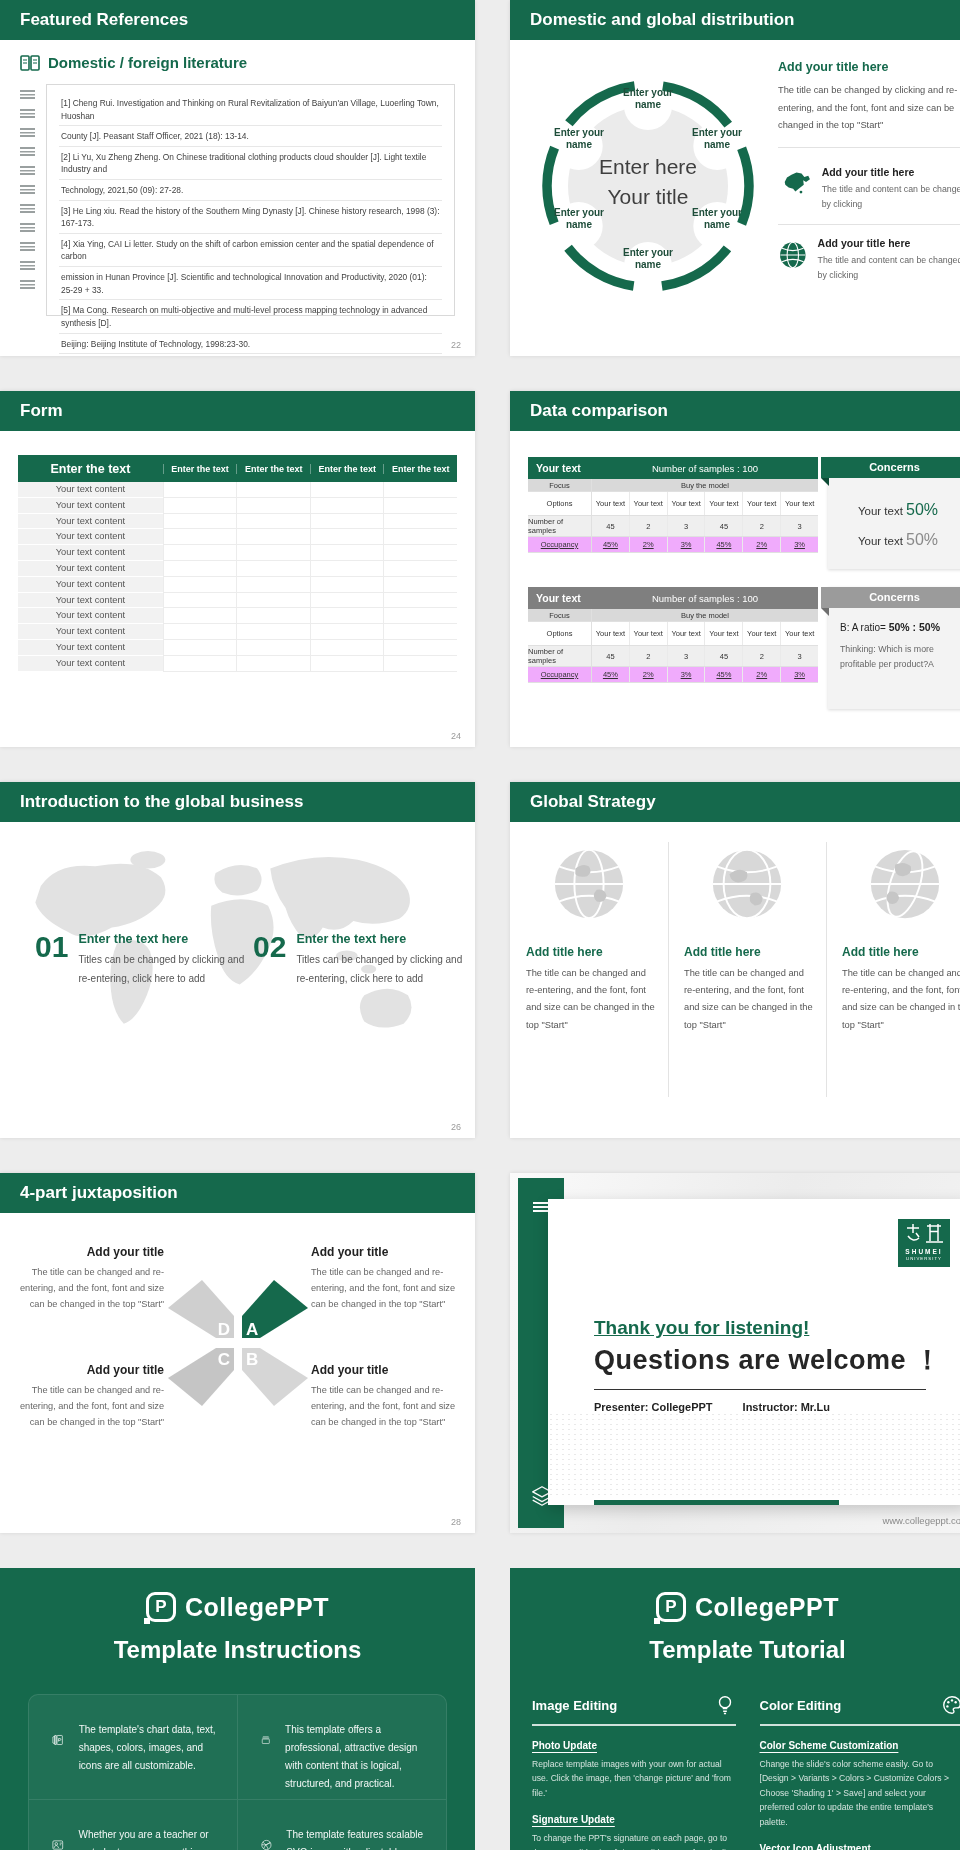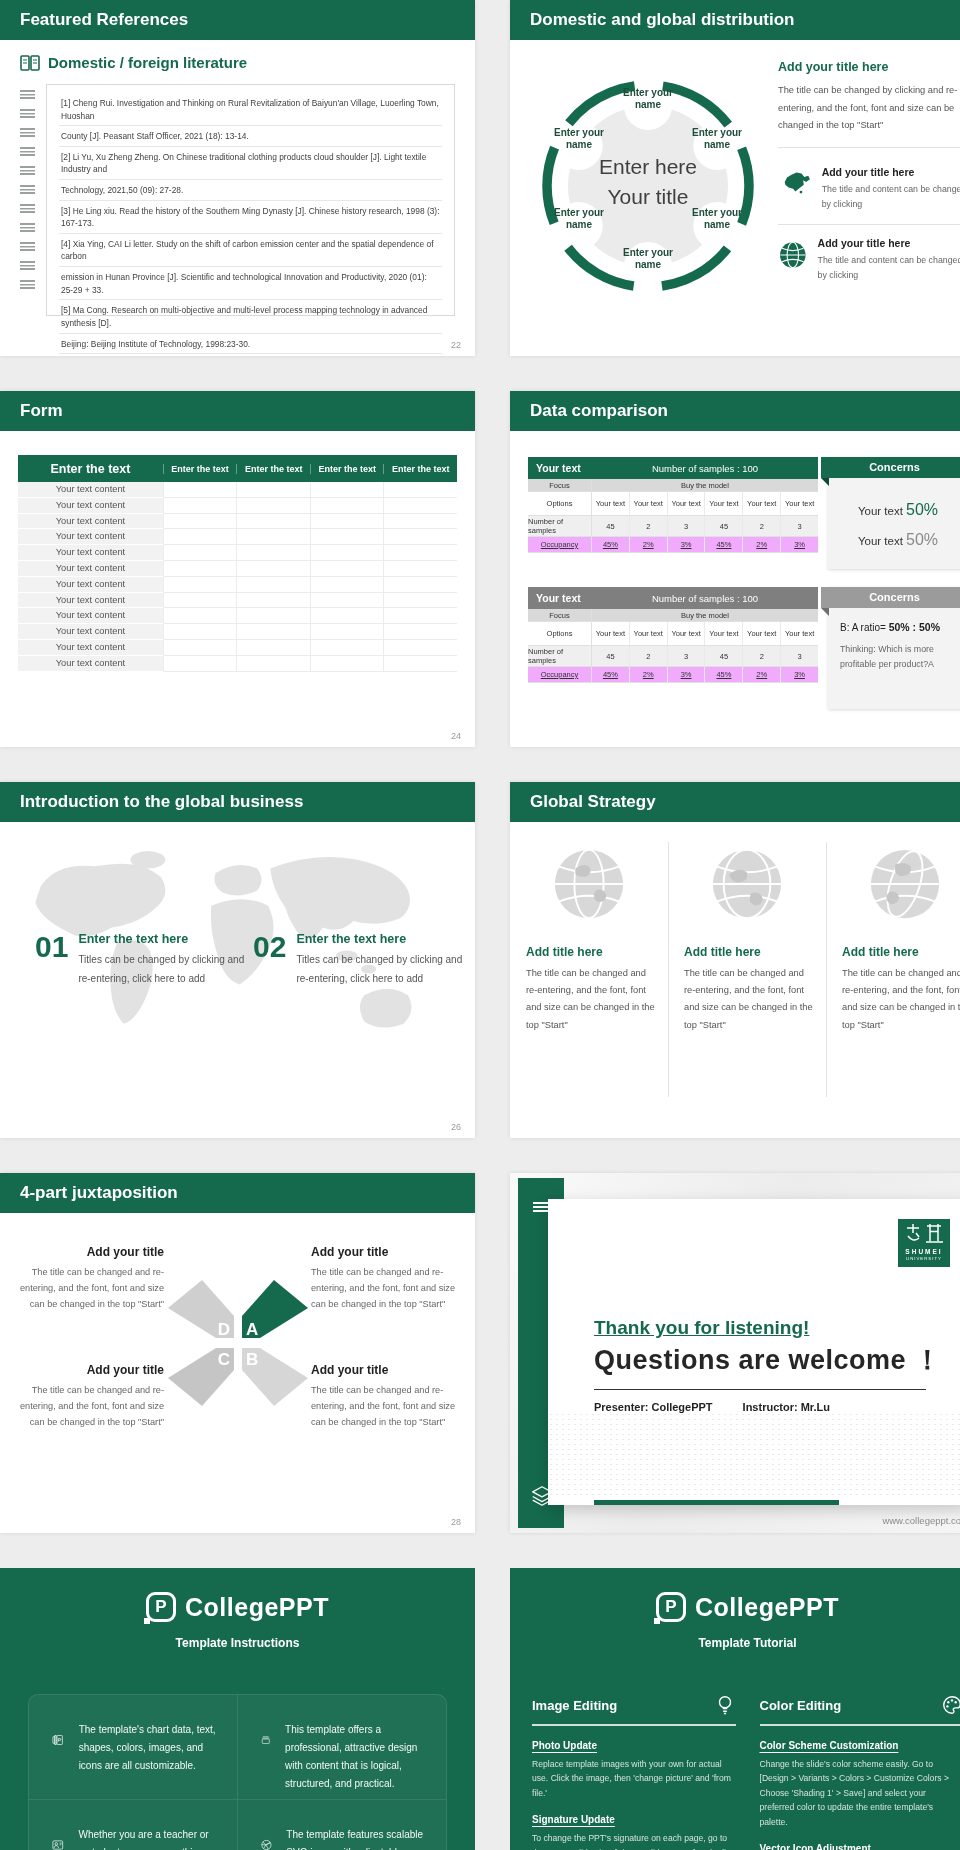--- a/index.html
+++ b/index.html
@@ -120,21 +120,21 @@
   .ty-bar{ position:absolute; left:46px; bottom:0; width:245px; height:5px; background:var(--g); }
   .ty-web{ position:absolute; right:16px; bottom:7px; font-size:9.5px; color:#8a8a8a; }
 
   
   .panel{ position:relative; background:#15694c; color:#fff; padding-top:24px; }
   .brand{ display:flex; align-items:center; justify-content:center; gap:9px; }
   .brand-p{ width:30px; height:30px; border:3px solid #fff; border-radius:9px; position:relative;
             display:flex; align-items:center; justify-content:center; font-weight:bold; font-size:17px; color:#fff; }
   .brand-p::after{ content:''; position:absolute; left:-5px; bottom:-5px; width:6px; height:6px; background:#fff; }
   .brand-name{ font-size:25px; font-weight:bold; letter-spacing:.5px; }
-  .panel-h{ text-align:center; font-size:12px; font-weight:bold; margin-top:14px; }
+  .panel-h{ text-align:center; font-size:24px; font-weight:bold; margin-top:14px; }
   .cards{ position:absolute; left:28px; right:28px; top:126px; bottom:26px; background:rgba(255,255,255,.05);
           border:1px solid rgba(255,255,255,.10); border-radius:10px; display:grid; grid-template-columns:1fr 1fr; grid-template-rows:1fr 1fr; }
   .card{ display:flex; gap:14px; padding:26px 20px 0 22px; }
   .card:nth-child(1){ border-right:1px solid rgba(255,255,255,.10); border-bottom:1px solid rgba(255,255,255,.10); }
   .card:nth-child(2){ border-bottom:1px solid rgba(255,255,255,.10); }
   .card:nth-child(3){ border-right:1px solid rgba(255,255,255,.10); }
   .card p{ font-size:10px; line-height:1.8; color:rgba(255,255,255,.95); }
   .tut-cols{ position:absolute; left:22px; right:22px; top:126px; display:flex; gap:24px; }
   .tut-col{ flex:1; }
   .tut-head{ display:flex; align-items:center; justify-content:space-between; border-bottom:2px solid rgba(255,255,255,.8); padding-bottom:8px; }

